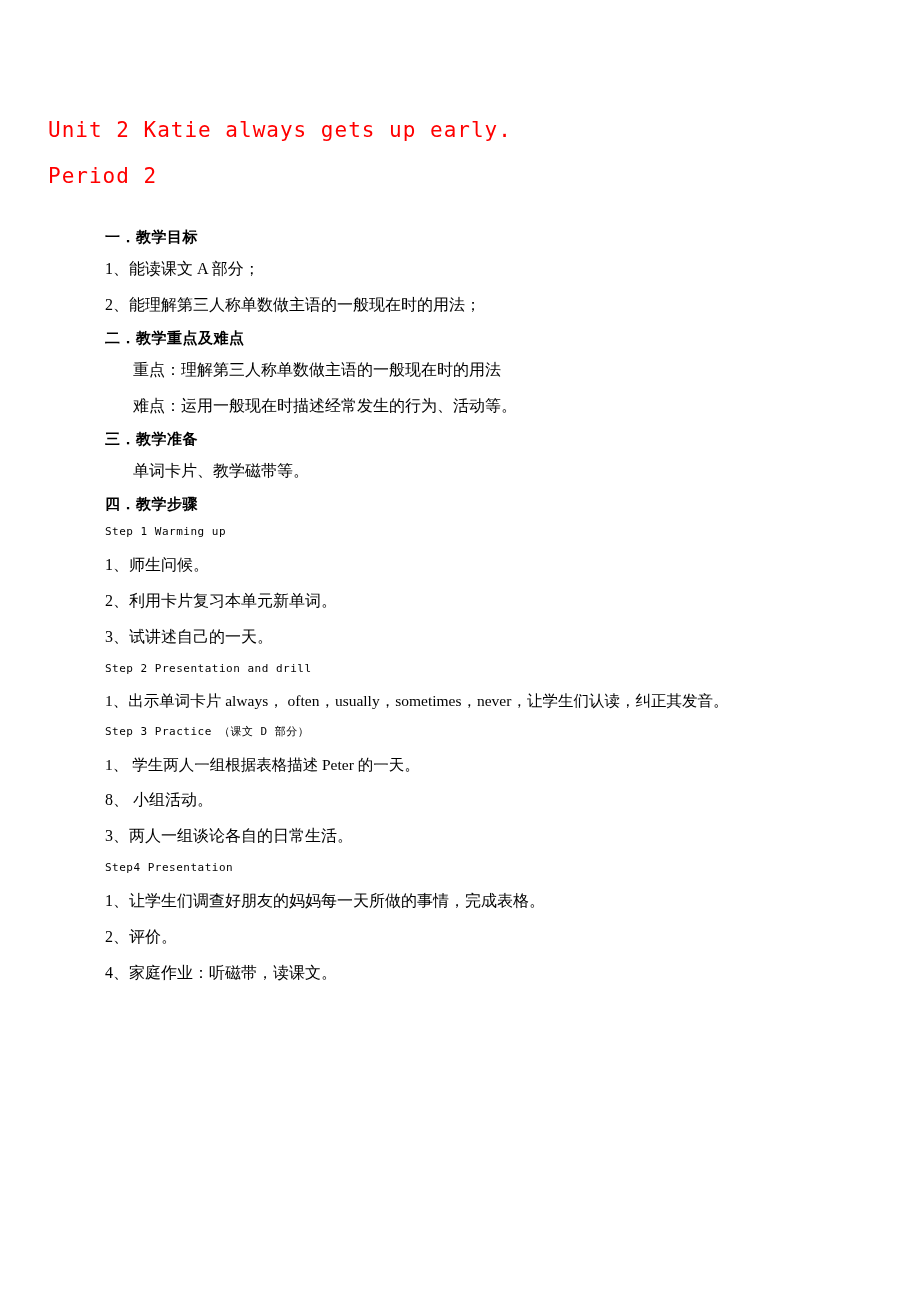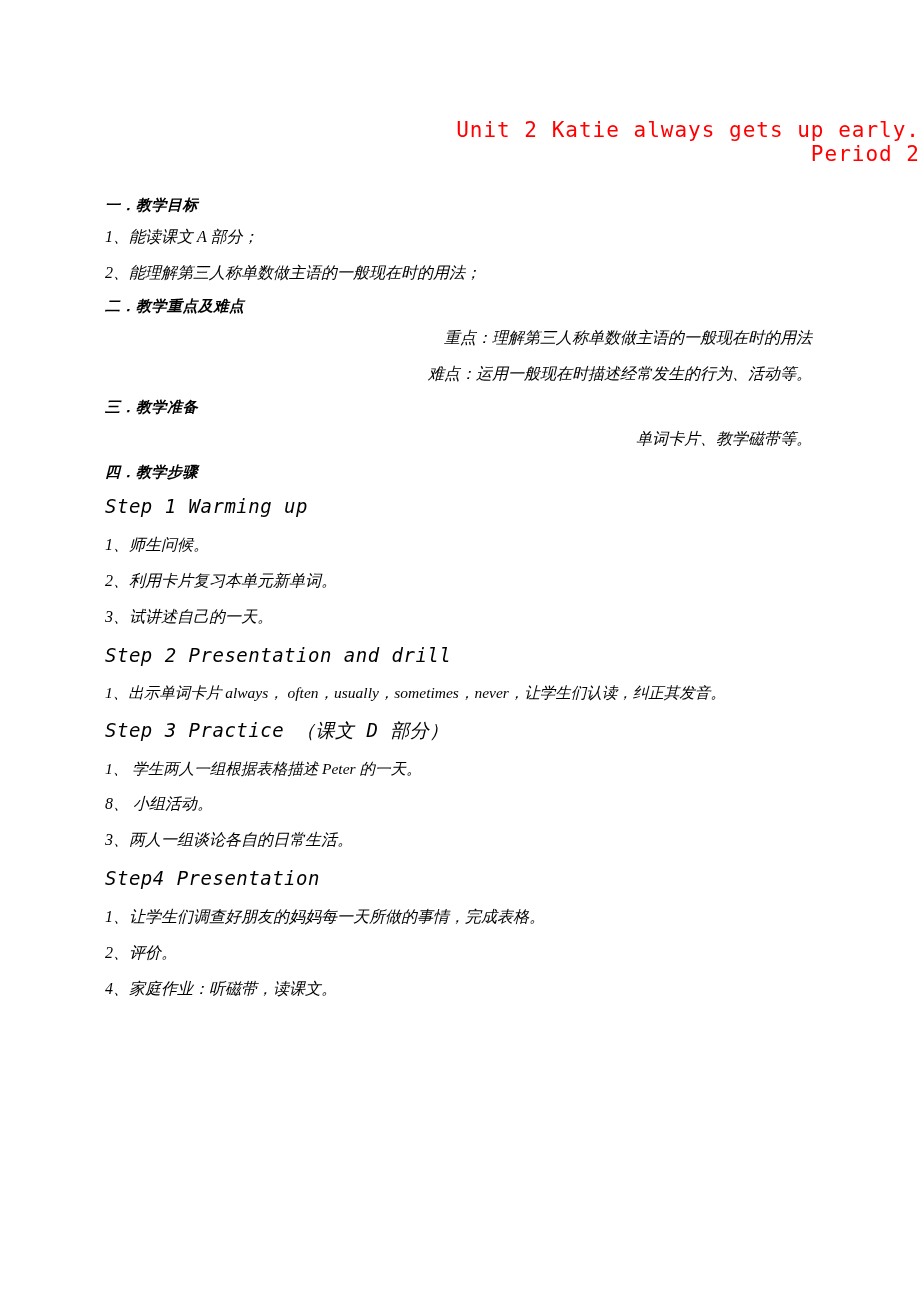--- a/index.html
+++ b/index.html
@@ -16,58 +16,58 @@
     overflow: hidden;
   }
   .page {
     padding: 0;
     width: 920px;
     height: 1302px;
     box-sizing: border-box;
     position: relative;
   }
   .title-line {
-    text-align: right;
+    text-align: left;
     color: #ff0000;
     font-family: "DejaVu Sans Mono", monospace;
     font-size: 21px;
     letter-spacing: 1px;
     font-weight: normal;
+    padding-left: 48px;
   }
   .title-main {
     margin-top: 118px;
   }
   .title-sub {
+    margin-top: 22px;
   }
   .content {
-    margin-top: 30px;
+    margin-top: 40px;
     padding-left: 105px;
-    padding-right: 108px;
-    font-style: italic;
+    padding-right: 32px;
   }
   .heading {
     font-family: "DejaVu Sans", sans-serif;
     font-weight: bold;
     font-size: 15px;
     margin: 0 0 10px 0;
     letter-spacing: 0.5px;
   }
   .cn-line {
     font-family: "Liberation Serif", serif;
     font-size: 16px;
     margin: 0 0 12px 0;
     line-height: 1.5;
   }
   .cn-line.indent {
     text-indent: 28px;
-    text-align: right;
   }
   .step-line {
     font-family: "DejaVu Sans Mono", monospace;
-    font-size: 19px;
+    font-size: 11px;
     margin: 0 0 12px 0;
     letter-spacing: 0.5px;
     line-height: 1.5;
   }
   .mix-line {
     font-family: "Liberation Serif", serif;
     font-size: 15.5px;
     margin: 0 0 12px 0;
     line-height: 1.5;
   }

